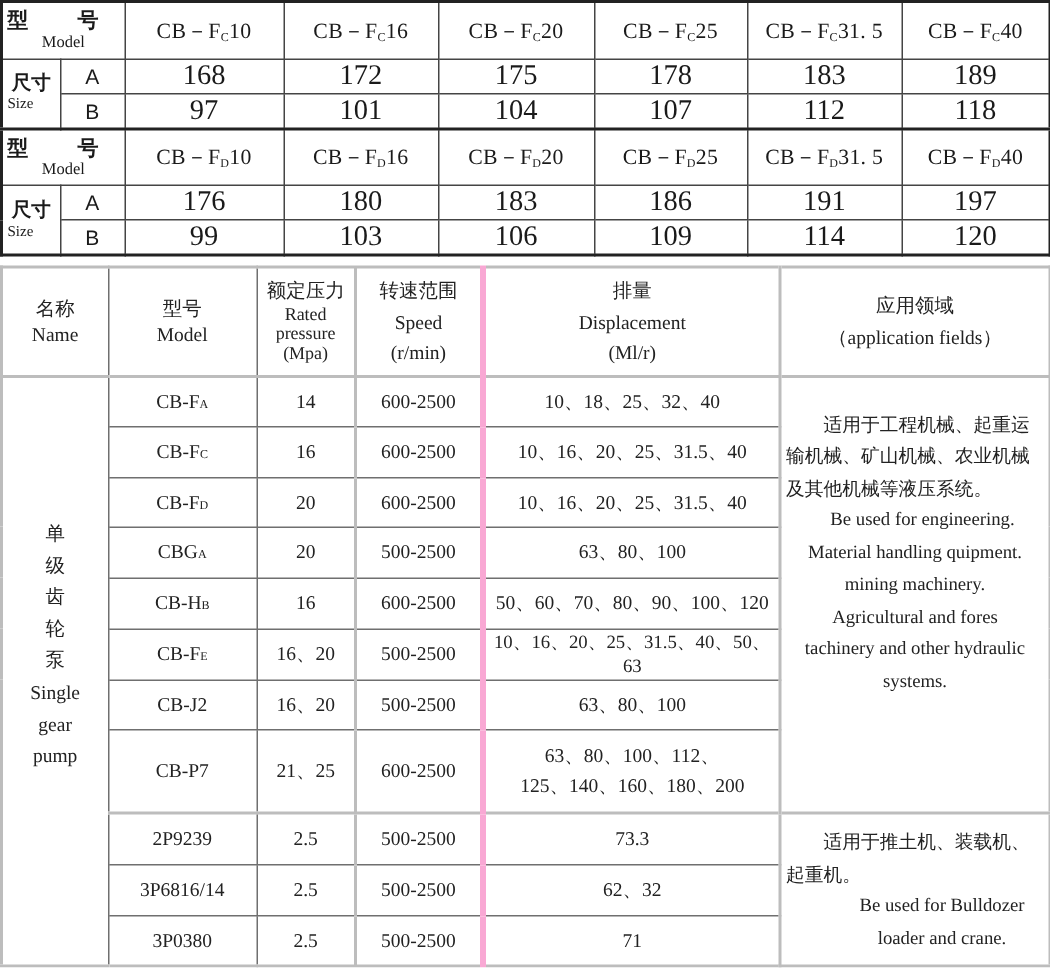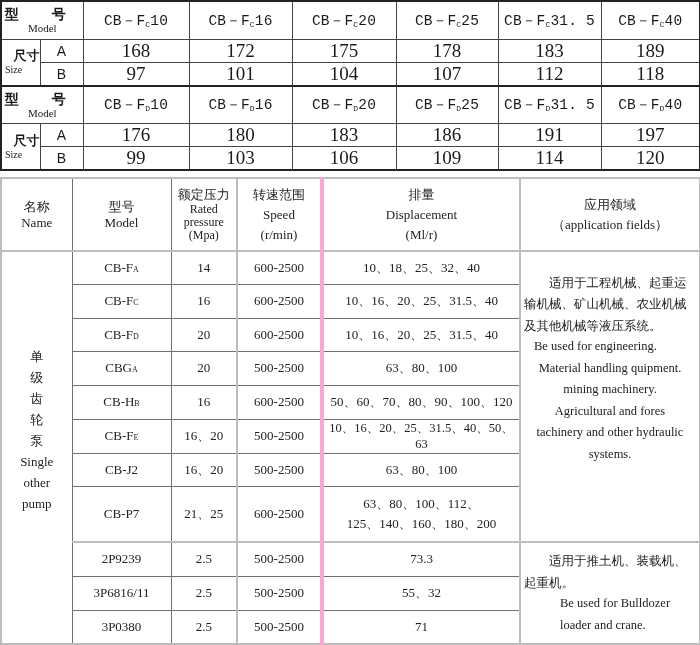--- a/index.html
+++ b/index.html
@@ -6,26 +6,26 @@
   body { width: 700px; height: 645px; position: relative; overflow: hidden; color: #1a1a1a; }
 
   
   .dim-wrap { position: absolute; left: 0; top: 0; width: 700px; }
   table { border-collapse: collapse; table-layout: fixed; }
   .dim { width: 699px; border: 2px solid #222; }
   .dim td { border: 1px solid #444; text-align: center; vertical-align: middle; padding: 0; }
   .dim .hdr-row { height: 38px; border-top: 2px solid #222; }
   .dim .hdr-row:first-child { border-top: none; }
   .dim .val-row { height: 19px; }
-  .dim .model-cell { font-family: Liberation Mono, monospace; font-size: 14.5px; letter-spacing: 0.2px; }
+  .dim .model-cell { font-family: Liberation Serif, serif; font-size: 14.5px; letter-spacing: 0.2px; }
   .dim .model-cell sub { font-size: 8px; vertical-align: -2px; }
   .dim .val { font-family: "Liberation Serif", serif; font-size: 19px; }
   .dim .lab-zh { font-family: "DejaVu Sans", sans-serif; font-size: 14px; font-weight: bold; letter-spacing: 14px; display: block; line-height: 16px; }
   .dim .lab-en { font-family: "Liberation Serif", serif; font-size: 11px; display: block; line-height: 12px; }
-  .dim .size-zh { font-family: "DejaVu Sans", sans-serif; font-size: 13px; font-weight: bold; display: block; line-height: 16px; text-align: right; padding-left: 0; }
+  .dim .size-zh { font-family: "DejaVu Sans", sans-serif; font-size: 13px; font-weight: bold; display: block; line-height: 16px; text-align: center; padding-left: 0; }
   .dim .size-en { font-family: "Liberation Serif", serif; font-size: 10px; display: block; line-height: 12px; text-align: left; padding-left: 3px; }
   .dim .ab { font-family: "Liberation Sans", sans-serif; font-size: 14px; }
 
   
   .prod-wrap { position: absolute; left: 0; top: 177px; width: 700px; }
   .prod { width: 699px; border: 2px solid #bdbdbd; }
   .prod td, .prod th { border: 1px solid #6f6f6f; text-align: center; vertical-align: middle; padding: 0;
     font-family: "Liberation Serif", serif; font-size: 13px; font-weight: normal; color: #222; }
   .prod th { border-bottom: 2px solid #bdbdbd; height: 71px; line-height: 16px; }
   .prod th .zh { font-family: "DejaVu Sans", sans-serif; font-size: 13px; display: block; }
@@ -33,21 +33,21 @@
   .prod th .en-sm { display: block; font-size: 12px; line-height: 13px; }
   .prod .c-speed { border-left: 2px solid #bdbdbd; border-right: 4px solid #f9a8d4; }
   .prod .c-app { border-left: 2px solid #bdbdbd; }
   .prod td.model sub { font-size: 8px; vertical-align: 0; }
   .prod .name-cell { line-height: 21px; }
   .prod .name-cell .zh { font-family: "DejaVu Sans", sans-serif; font-size: 13px; display: block; }
   .prod .name-cell .en { display: block; font-size: 13px; }
   .prod .app-cell { text-align: left; padding: 0 3px; font-size: 12.5px; line-height: 21.5px; margin-top: 27px; }
   .prod .app-cell .zh-p { font-family: "DejaVu Sans", sans-serif; font-size: 12.5px; text-indent: 2em; margin: 0; }
   .prod .app-cell .en-p { margin: 0; text-align: center; font-size: 12.5px; }
-  .prod .app-cell .en-p.indent { text-align: left; padding-left: 10px; }
+  .prod .app-cell .en-p.indent { text-align: center; padding-left: 10px; }
   .sep-top td { border-top: 2px solid #bdbdbd; }
   .r33 { height: 33px; }
   .r34 { height: 34px; }
   .r58 { height: 56px; }
   .disp-multi { line-height: 20px; }
 </style>
 </head>
 <body>
 
 <div class="dim-wrap">
@@ -180,21 +180,21 @@
     </tr>
 
     <tr class="r33">
       <td rowspan="11" class="name-cell" style="vertical-align:top; padding-top:94px; border-bottom:2px solid #bdbdbd">
         <span class="zh">单</span>
         <span class="zh">级</span>
         <span class="zh">齿</span>
         <span class="zh">轮</span>
         <span class="zh">泵</span>
         <span class="en">Single</span>
-        <span class="en">other</span>
+        <span class="en">gear</span>
         <span class="en">pump</span>
       </td>
       <td class="model"><span>CB-F</span><sub>A</sub></td>
       <td>14</td>
       <td class="c-speed">600-2500</td>
       <td>10、18、25、32、40</td>
       <td rowspan="8" class="c-app app-cell">
         <p class="zh-p">适用于工程机械、起重运输机械、矿山机械、农业机械及其他机械等液压系统。</p>
         <p class="en-p indent">Be used for engineering.</p>
         <p class="en-p">Material handling quipment.</p>
@@ -264,24 +264,24 @@
       <td class="c-speed">500-2500</td>
       <td>73.3</td>
       <td rowspan="3" class="c-app app-cell" style="border-bottom:2px solid #bdbdbd">
         <p class="zh-p">适用于推土机、装载机、起重机。</p>
         <p class="en-p indent" style="padding-left:36px">Be used for Bulldozer</p>
         <p class="en-p indent" style="padding-left:36px">loader and crane.</p>
       </td>
     </tr>
 
     <tr class="r34">
-      <td class="model"><span>3P6816/11</span></td>
+      <td class="model"><span>3P6816/14</span></td>
       <td>2.5</td>
       <td class="c-speed">500-2500</td>
-      <td>55、32</td>
+      <td>62、32</td>
     </tr>
 
     <tr class="r34" style="border-bottom:2px solid #bdbdbd">
       <td class="model"><span>3P0380</span></td>
       <td>2.5</td>
       <td class="c-speed">500-2500</td>
       <td>71</td>
     </tr>
   </tbody>
     </table>

